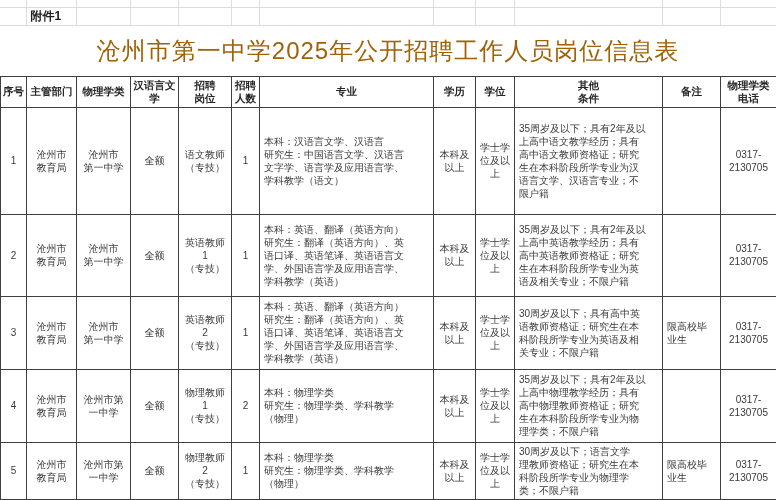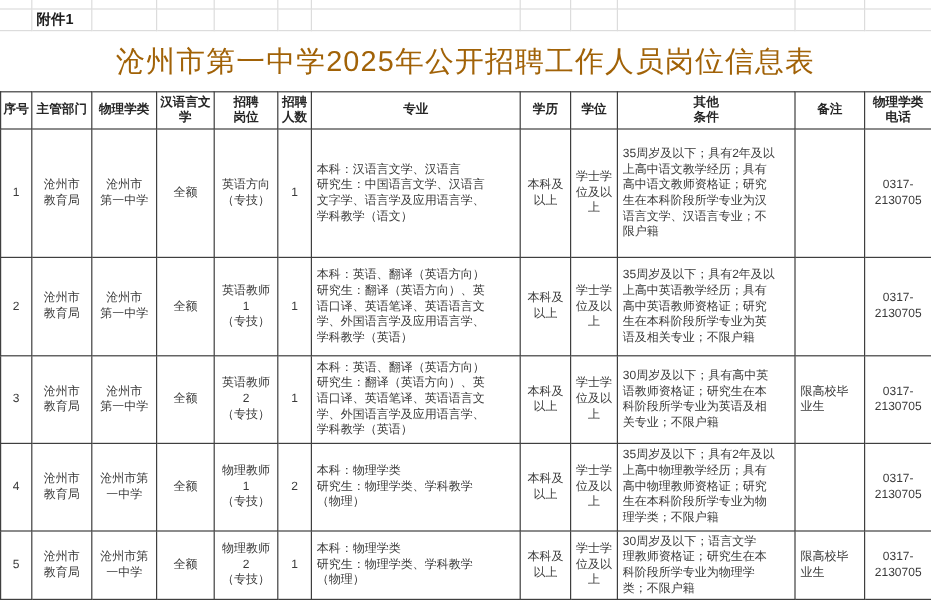--- a/index.html
+++ b/index.html
@@ -119,21 +119,21 @@
       </tr>
     </thead>
     <tbody>
       <tr style="height:107px">
         <td>1</td>
         <td>沧州市
 教育局</td>
         <td>沧州市
 第一中学</td>
         <td>全额</td>
-        <td>英语方向
+        <td>语文教师
 （专技）</td>
         <td>1</td>
         <td class="left">本科：汉语言文学、汉语言
 研究生：中国语言文学、汉语言
 文字学、语言学及应用语言学、
 学科教学（语文）</td>
         <td>本科及
 以上</td>
         <td>学士学
 位及以

